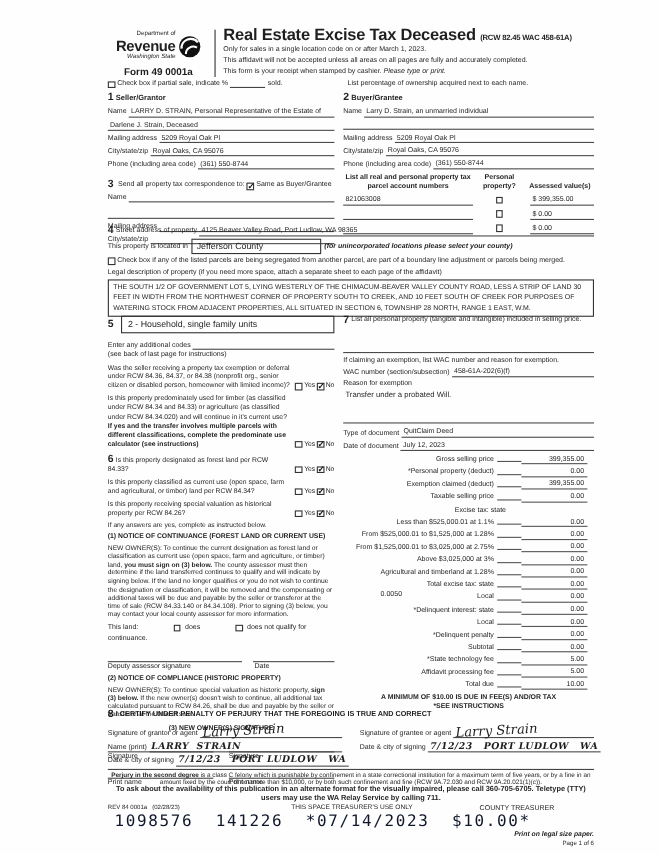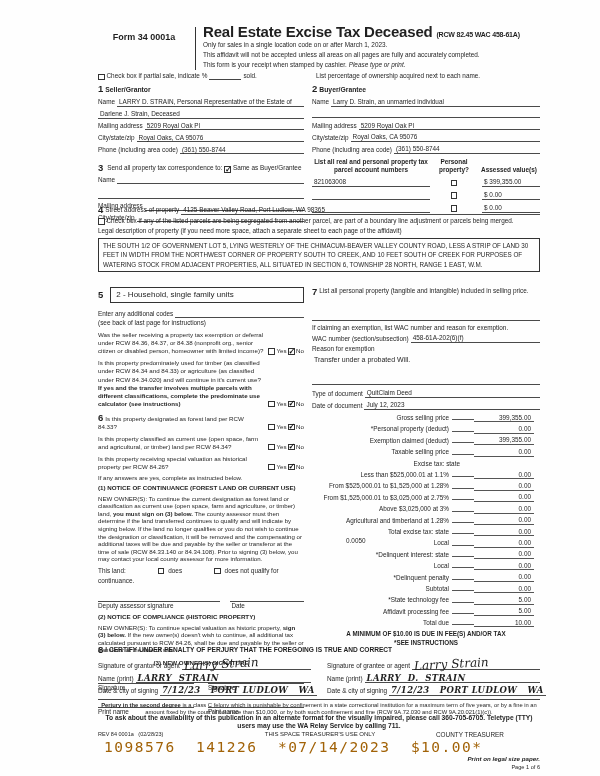--- a/index.html
+++ b/index.html
@@ -61,34 +61,46 @@
   .trate{position:absolute;left:34px;bottom:2px}
   .minnote{text-align:center;font-weight:bold;font-size:6.3px;margin-top:3px;line-height:1.35}
   
   .sig{font-family:"DejaVu Serif",serif;font-style:italic;font-size:12px;display:inline-block;transform:rotate(-3deg);line-height:.7;white-space:nowrap}
   .hand{font-family:"DejaVu Serif",serif;font-style:italic;font-weight:bold;font-size:8.5px;letter-spacing:.4px;white-space:pre;line-height:1}
   .s8cols{display:flex;gap:16px;margin-top:2px}
   .s8col{flex:1;min-width:0}
   
   .perjury{font-size:5.8px;text-align:center;line-height:1.2;padding:0 2px}
   .access{font-size:6.7px;font-weight:bold;text-align:center;line-height:1.25}
-  .stamp{font-family:"DejaVu Sans Mono",monospace;font-size:14.5px;letter-spacing:1.5px;color:#a16207;white-space:pre}
+  .stamp{font-family:"DejaVu Sans Mono",monospace;font-size:14.5px;letter-spacing:1.5px;color:#0f172a;white-space:pre}
   .ftright{text-align:right}
   .pn1{font-size:6.2px;font-weight:bold;font-style:italic}
   .pn2{font-size:5.6px;margin-top:1px}
 </style>
 </head>
 <body>
 
 <div class="page">
 <div class="form">
 
   <div class="abs hdr" style="top:0;height:46px">
     <div class="logo-col">
-      <div class="formnum">Form 34 0001a</div>
+      <div class="dor">
+        <div class="dor-text">
+          <div class="dept">Department of</div>
+          <div class="rev">Revenue</div>
+          <div class="state">Washington State</div>
+        </div>
+        <svg width="21" height="21" viewBox="0 0 24 24">
+          <circle cx="12" cy="12" r="11" fill="#111"></circle>
+          <path d="M3.5 14 A9.5 9.5 0 0 1 20.5 7.5" stroke="#fff" stroke-width="2.4" fill="none"></path>
+          <path d="M8 19.5 A7.5 7.5 0 0 1 19.5 13" stroke="#fff" stroke-width="2.1" fill="none"></path>
+        </svg>
+      </div>
+      <div class="formnum">Form 49 0001a</div>
     </div>
     <div class="vline"></div>
     <div class="title-col">
       <div class="title"><span>Real Estate Excise Tax Deceased</span> <small>(RCW 82.45 WAC 458-61A)</small></div>
       <div class="note">Only for sales in a single location code on or after March 1, 2023.</div>
       <div class="note">This affidavit will not be accepted unless all areas on all pages are fully and accurately completed.</div>
       <div class="note"><span>This form is your receipt when stamped by cashier.</span> <span class="i">Please type or print.</span></div>
     </div>
   </div>
 
@@ -191,20 +203,25 @@
         <span class="pval">$ 0.00</span>
       </div>
     </div>
   </div>
 
   <div class="abs" style="top:181px">
     <div class="fl" style="margin-top:0">
       <span class="num">4</span>
       <span class="lbl">Street address of property</span>
       <span class="line">4125 Beaver Valley Road, Port Ludlow, WA 98365</span>
+    </div>
+    <div style="display:flex;align-items:center;gap:3px;margin-top:2px">
+      <span>This property is located in</span>
+      <span class="countybox">Jefferson County</span>
+      <span class="bi">(for unincorporated locations please select your county)</span>
     </div>
     <div style="display:flex;align-items:flex-start;gap:2px;margin-top:2.5px">
       <span class="cb" style="margin-top:1px"></span>
       <span>Check box if any of the listed parcels are being segregated from another parcel, are part of a boundary line adjustment or parcels being merged.</span>
     </div>
     <div style="margin-top:2px">Legal description of property (if you need more space, attach a separate sheet to each page of the affidavit)</div>
     <div class="legalbox">THE SOUTH 1/2 OF GOVERNMENT LOT 5, LYING WESTERLY OF THE CHIMACUM-BEAVER VALLEY COUNTY ROAD, LESS A STRIP OF LAND 30 FEET IN WIDTH FROM THE NORTHWEST CORNER OF PROPERTY SOUTH TO CREEK, AND 10 FEET SOUTH OF CREEK FOR PURPOSES OF WATERING STOCK FROM ADJACENT PROPERTIES, ALL SITUATED IN SECTION 6, TOWNSHIP 28 NORTH, RANGE 1 EAST, W.M.</div>
   </div>
 
   <div class="abs cols" style="top:263px">
@@ -459,24 +476,20 @@
               <span class="lbl">Date &amp; city of signing</span>
               <span class="line hand">7/12/23   PORT LUDLOW   WA</span>
             </div>
       </div>
       <div class="s8col">
         <div class="fl">
               <span class="lbl">Signature of grantee or agent</span>
               <span class="line"><span class="sig">Larry Strain</span></span>
             </div>
         <div class="fl">
-              <span class="lbl">Name (print)</span>
-              <span class="line hand">LARRY  D.  STRAIN</span>
-            </div>
-        <div class="fl">
               <span class="lbl">Date &amp; city of signing</span>
               <span class="line hand">7/12/23   PORT LUDLOW   WA</span>
             </div>
       </div>
     </div>
   </div>
 
   <div class="abs perjury" style="top:675px;border-top:.8px solid #444;padding-top:2px">
     <span class="b">Perjury in the second degree</span> <span>is a class C felony which is punishable by confinement in a state correctional institution for a maximum term of five years, or by a fine in an amount fixed by the court of not more than $10,000, or by both such confinement and fine (RCW 9A.72.030 and RCW 9A.20.021(1)(c)).</span>
   </div>

